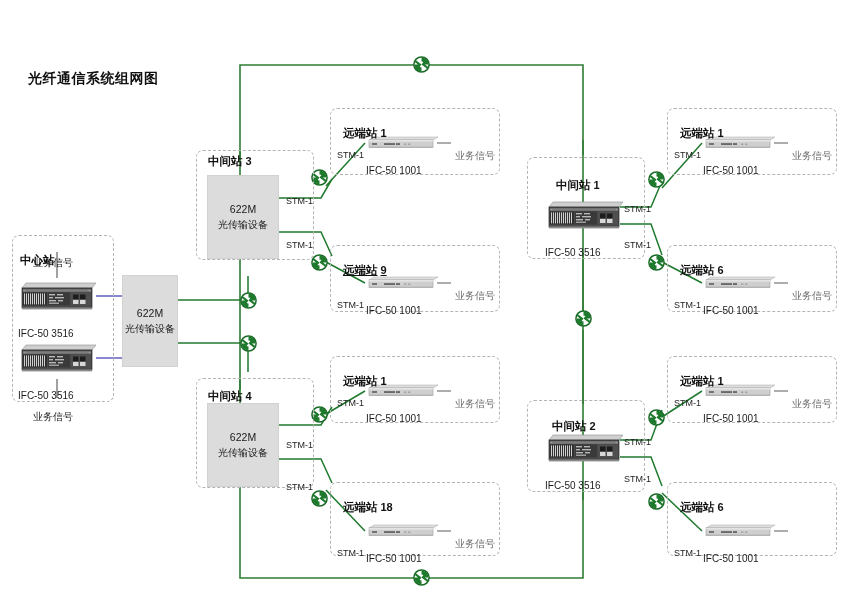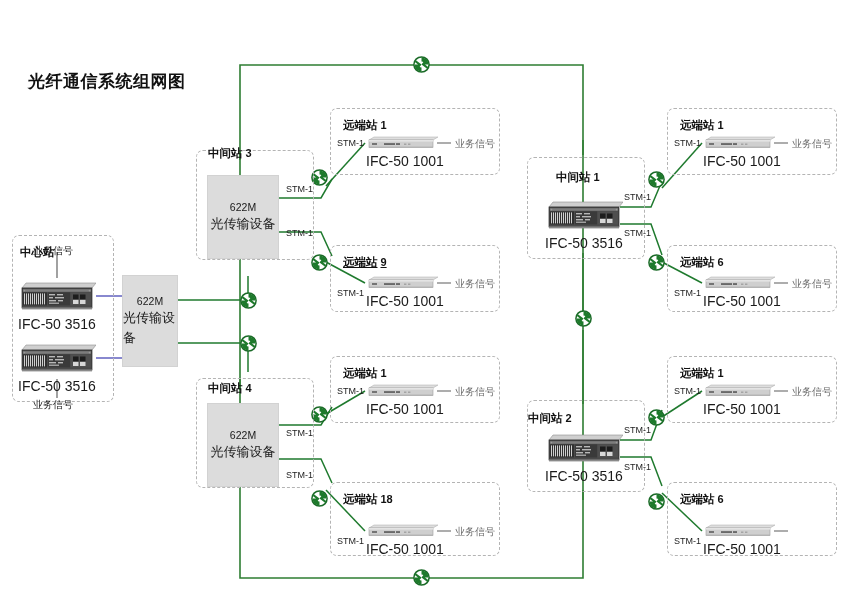--- a/index.html
+++ b/index.html
@@ -22,40 +22,41 @@
     position: absolute;
     left: 0; top: 0;
     width: 842px; height: 595px;
     pointer-events: none;
   }
   .title {
     position: absolute;
     left: 28px;
     top: 70px;
     font-family: "DejaVu Serif", "Liberation Serif", serif;
-    font-size: 17px;
+    font-size: 14px;
     font-weight: bold;
     letter-spacing: 0.5px;
     color: #111;
     white-space: nowrap;
   }
   
   .frame {
     position: absolute;
     border: 1px dashed #b4b4b4;
     border-radius: 7px;
     background: transparent;
   }
   .frame-label {
     position: absolute;
     font-family: "DejaVu Serif", "Liberation Serif", serif;
     font-size: 11.5px;
     font-weight: bold;
     color: #111;
     white-space: nowrap;
+    margin-top: 8px;
   }
   .frame-label .num {
     font-family: "Liberation Sans", sans-serif;
     font-size: 11px;
     font-weight: bold;
     padding-left: 3px;
   }
   
   .optbox {
     position: absolute;
@@ -66,51 +67,51 @@
     align-items: center;
     justify-content: center;
     line-height: 1.55;
   }
   .optbox .l1 {
     font-family: "Liberation Sans", sans-serif;
     font-size: 10.5px;
     color: #1a1a1a;
   }
   .optbox .l2 {
-    font-family: Liberation Mono, monospace;
-    font-size: 13px;
+    font-family: Liberation Sans, sans-serif;
+    font-size: 10px;
     color: #1a1a1a;
   }
   
   .lbl {
     position: absolute;
     white-space: nowrap;
     font-size: 9.5px;
     color: #1a1a1a;
+    margin-top: 12px;
   }
   .lbl.stm {
     font-family: "Liberation Sans", sans-serif;
     font-size: 9px;
     color: #1c1c1c;
   }
   .lbl.svc {
     font-family: "DejaVu Serif", "Liberation Serif", serif;
     font-size: 10px;
     color: #6a6a6a;
   }
   .lbl.svc-dark {
     font-family: "DejaVu Serif", "Liberation Serif", serif;
     font-size: 10px;
     color: #1a1a1a;
   }
   .lbl.model {
     font-family: "Liberation Sans", sans-serif;
-    font-size: 14px;
-    color: #1a1a1a;
-    text-align: center;
+    font-size: 10px;
+    color: #1a1a1a;
   }
 </style>
 </head>
 <body>
 
 <div id="canvas">
 
   <svg id="wires" viewBox="0 0 842 595">
     <defs>
 
@@ -325,21 +326,21 @@
 
   <div class="frame" style="left:527px; top:157px; width:116px; height:100px;"></div>
   <div class="frame-label" style="left:556px; top:170px;">
     <span>中间站</span><span class="num">1</span>
   </div>
   <div class="lbl model" style="left:545px; top:235px; width:78px;">IFC-50 3516</div>
   <div class="lbl stm" style="left:624px; top:192px;">STM-1</div>
   <div class="lbl stm" style="left:624px; top:228px;">STM-1</div>
 
   <div class="frame" style="left:527px; top:400px; width:116px; height:90px;"></div>
-  <div class="frame-label" style="left:528px; top:411px;">
+  <div class="frame-label" style="left:552px; top:411px;">
     <span>中间站</span><span class="num">2</span>
   </div>
   <div class="lbl model" style="left:545px; top:468px; width:78px;">IFC-50 3516</div>
   <div class="lbl stm" style="left:624px; top:425px;">STM-1</div>
   <div class="lbl stm" style="left:624px; top:462px;">STM-1</div>
 
   <div class="frame" style="left:330px; top:108px; width:168px; height:65px;"></div>
   <div class="frame-label" style="left:343px; top:118px;">
     <span>远端站</span><span class="num">1</span>
   </div>

